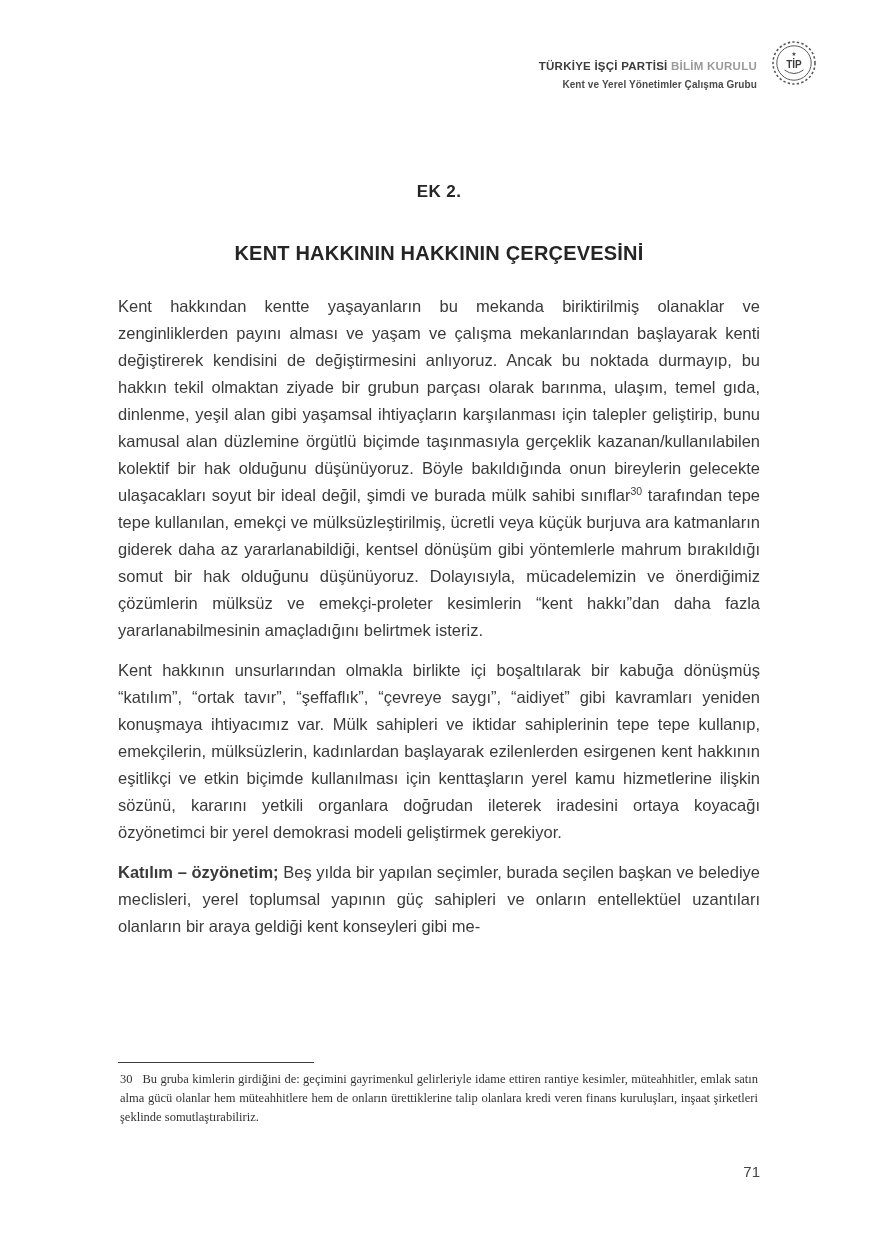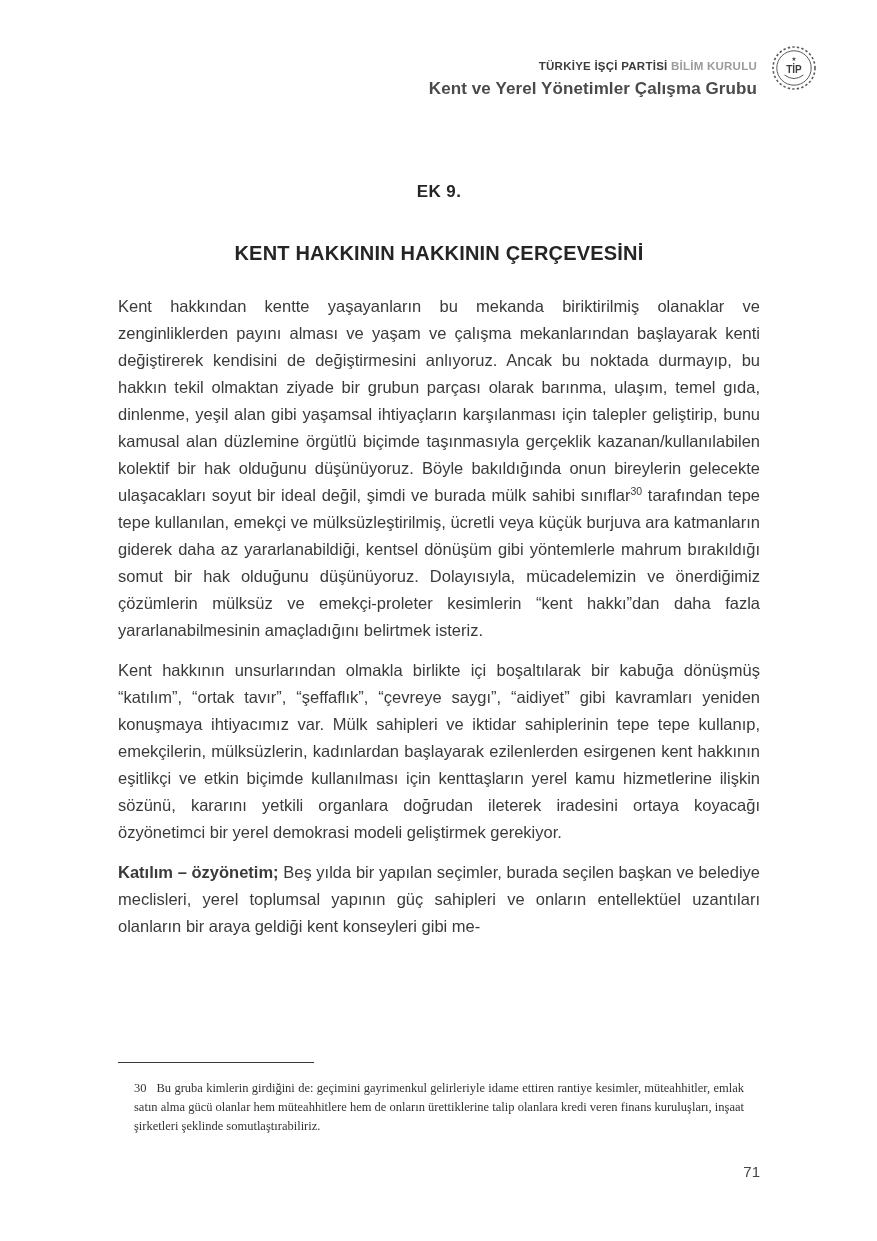--- a/index.html
+++ b/index.html
@@ -25,21 +25,21 @@
   .header-text { text-align: right; margin-top: 24px; }
   .header-line1 {
     font-size: 11.5px;
     font-weight: 700;
     color: #3c3c3c;
     letter-spacing: .25px;
   }
   .org-light { color: #9a9a9a; }
   .header-line2 {
     margin-top: 7px;
-    font-size: 17px;
+    font-size: 10px;
     font-weight: 700;
     color: #4a4a4a;
     letter-spacing: .1px;
   }
   .logo-wrap { width: 46px; height: 46px; flex: 0 0 auto; }
 
   
   .content {
     position: absolute;
     left: 118px;
@@ -88,21 +88,21 @@
     width: 642px;
     top: 1062px;
   }
   .fn-rule {
     width: 196px;
     height: 0;
     border-top: 1px solid #3a3a3a;
     margin-bottom: 7px;
   }
   .footnote {
-    margin: 16px;
+    margin: 2px;
     font-family: "Liberation Serif", serif;
     font-size: 12.5px;
     line-height: 19px;
     color: #333333;
     text-align: justify;
   }
   .fn-num { margin-right: 10px; }
 
   
   .page-number {
@@ -129,21 +129,21 @@
         <circle cx="23" cy="23" r="21" fill="none" stroke="#5a5a5a" stroke-width="1.6" stroke-dasharray="2.4 2.2"></circle>
         <circle cx="23" cy="23" r="17.2" fill="none" stroke="#5a5a5a" stroke-width="1"></circle>
         <text x="23" y="15.5" text-anchor="middle" font-size="6" fill="#4a4a4a">★</text>
         <text x="23" y="27.5" text-anchor="middle" font-size="10" font-weight="bold" font-family="Liberation Sans, sans-serif" fill="#3c3c3c">TİP</text>
         <path d="M13.5 30 q9.5 7 19 0" fill="none" stroke="#5a5a5a" stroke-width="1"></path>
       </svg>
     </div>
   </header>
 
   <main class="content">
-    <div class="ek-title">EK 9.</div>
+    <div class="ek-title">EK 2.</div>
 
     <h1 class="main-heading">
         <span>KENT HAKKININ HAKKININ ÇERÇEVESİNİ</span>
       </h1>
 
     <div class="body-text">
       <p><span>Kent hakkından kentte yaşayanların bu mekanda biriktirilmiş olanaklar ve zenginliklerden payını alması ve yaşam ve çalışma mekanlarından başlayarak kenti değiştirerek kendisini de değiştirmesini anlıyoruz. Ancak bu noktada durmayıp, bu hakkın tekil olmaktan ziyade bir grubun parçası olarak barınma, ulaşım, temel gıda, dinlenme, yeşil alan gibi yaşamsal ihtiyaçların karşılanması için talepler geliştirip, bunu kamusal alan düzlemine örgütlü biçimde taşınmasıyla gerçeklik kazanan/kullanılabilen kolektif bir hak olduğunu düşünüyoruz. Böyle bakıldığında onun bireylerin gelecekte ulaşacakları soyut bir ideal değil, şimdi ve burada mülk sahibi sınıflar</span><sup class="fn-ref">30</sup><span> tarafından tepe tepe kullanılan, emekçi ve mülksüzleştirilmiş, ücretli veya küçük burjuva ara katmanların giderek daha az yararlanabildiği, kentsel dönüşüm gibi yöntemlerle mahrum bırakıldığı somut bir hak olduğunu düşünüyoruz. Dolayısıyla, mücadelemizin ve önerdiğimiz çözümlerin mülksüz ve emekçi-proleter kesimlerin “kent hakkı”dan daha fazla yararlanabilmesinin amaçladığını belirtmek isteriz.</span></p>
 
       <p>Kent hakkının unsurlarından olmakla birlikte içi boşaltılarak bir kabuğa dönüşmüş “katılım”, “ortak tavır”, “şeffaflık”, “çevreye saygı”, “aidiyet” gibi kavramları yeniden konuşmaya ihtiyacımız var. Mülk sahipleri ve iktidar sahiplerinin tepe tepe kullanıp, emekçilerin, mülksüzlerin, kadınlardan başlayarak ezilenlerden esirgenen kent hakkının eşitlikçi ve etkin biçimde kullanılması için kenttaşların yerel kamu hizmetlerine ilişkin sözünü, kararını yetkili organlara doğrudan ileterek iradesini ortaya koyacağı özyönetimci bir yerel demokrasi modeli geliştirmek gerekiyor.</p>
 

